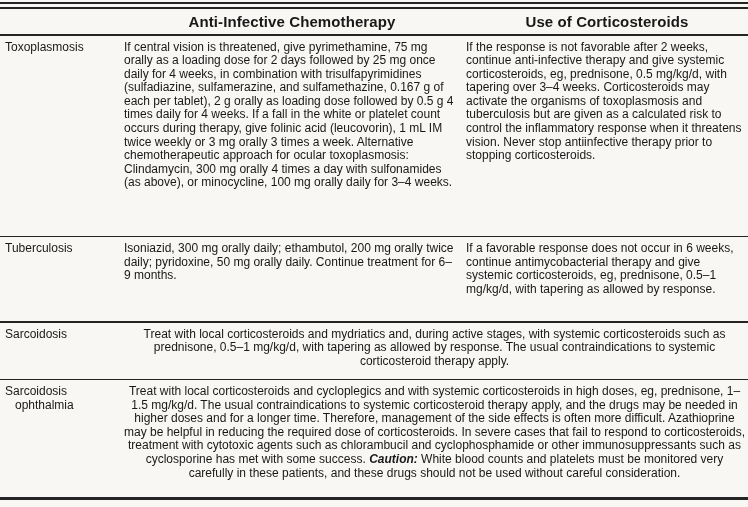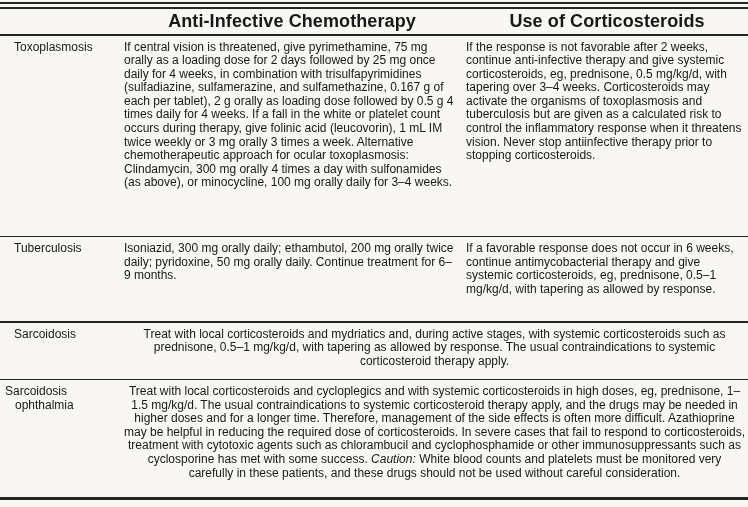--- a/index.html
+++ b/index.html
@@ -32,37 +32,37 @@
     column-gap: 6px;
     box-sizing: border-box;
   }
   .header-row {
     height: 25px;
     align-items: center;
     padding-top: 2px;
   }
   .head {
     font-weight: bold;
-    font-size: 18px;
+    font-size: 15px;
     text-align: center;
     letter-spacing: 0.1px;
   }
   .body-row { padding: 5px 0 7px 0; }
   .cell { box-sizing: border-box; }
   .label-cell {
-    padding-left: 14px;
+    padding-left: 5px;
     padding-right: 10px;
   }
   .label-hang {
     padding-left: 15px;
     text-indent: -10px;
   }
   .text-cell { padding-right: 2px; }
   .span-cell { grid-column: 2 / 4; padding-right: 3px; text-align: center; }
-  .caution-label { font-style: italic; }
+  .caution-label { font-style: italic; font-weight: bold; }
 
   .row-toxoplasmosis { min-height: 200px; }
   .row-tuberculosis  { min-height: 84px; }
   .row-sarcoidosis   { min-height: 56px; }
   .row-sympathetic   { min-height: 117px; }
 </style>
 </head>
 <body>
 
 <div class="page">

